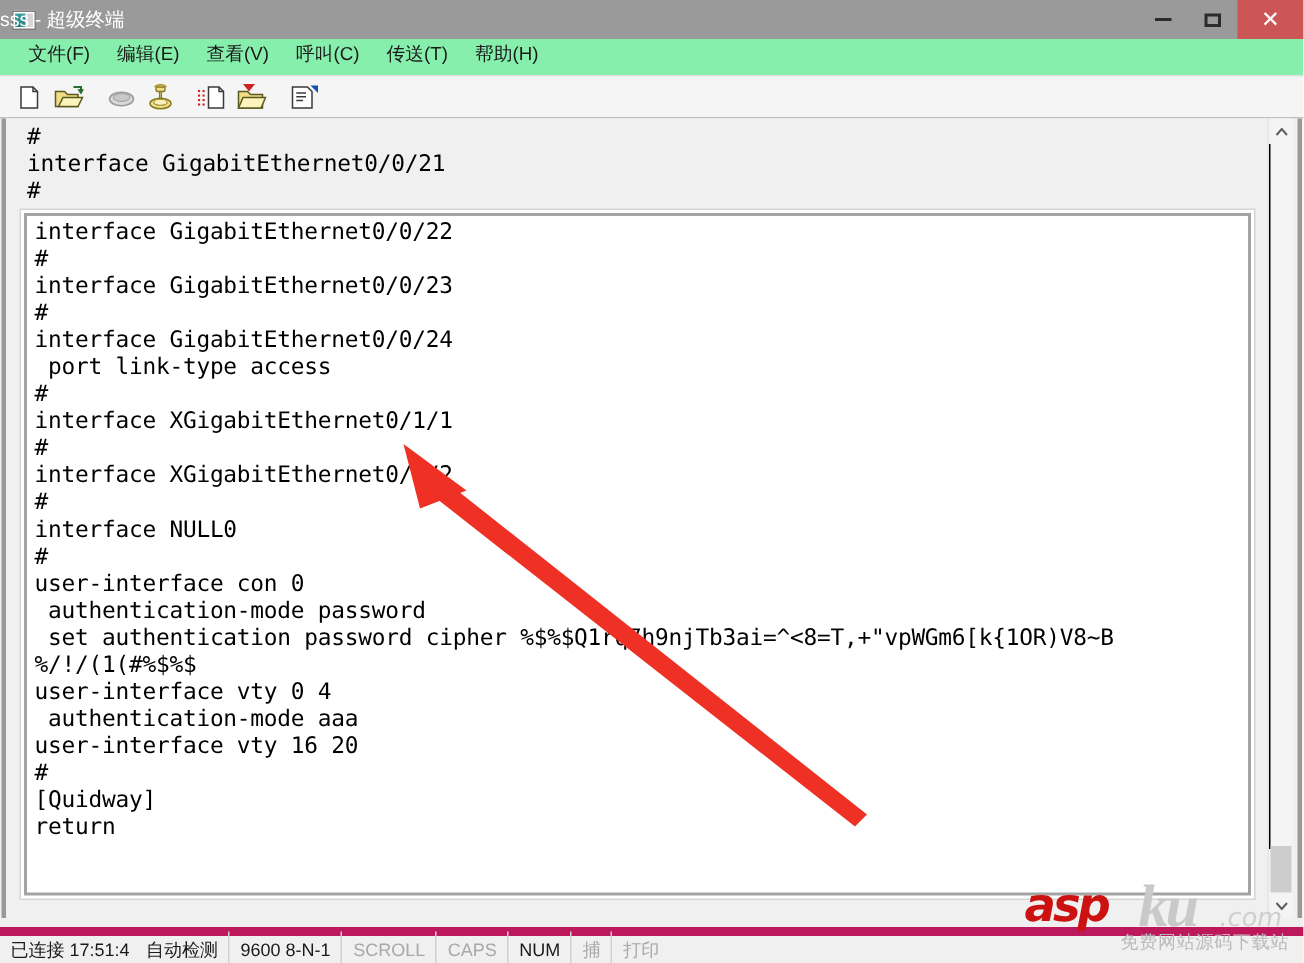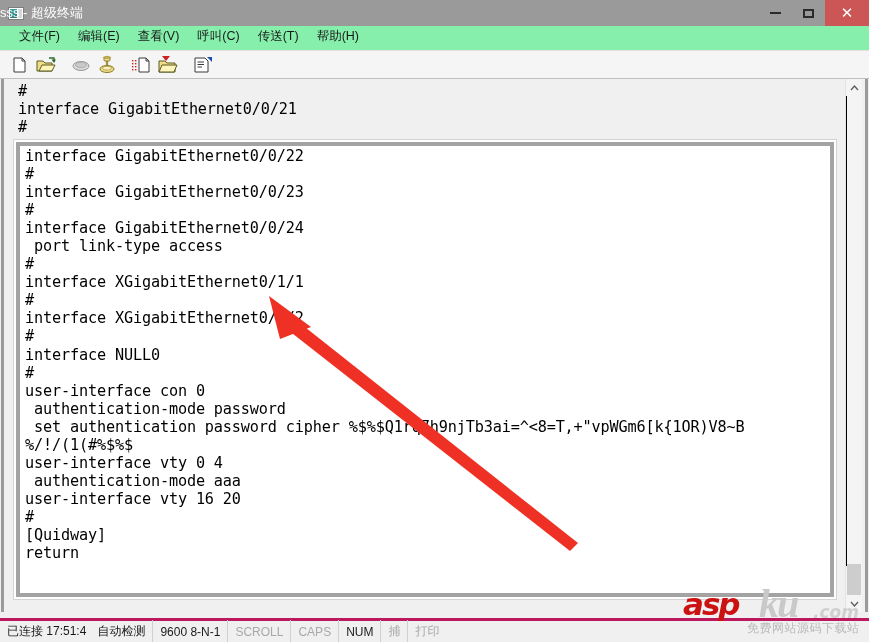--- a/index.html
+++ b/index.html
@@ -151,21 +151,21 @@
     left: 14px; top: 3px;
     width: 800px;
   }
 
   
   .term-panel {
     position: absolute;
     left: 12px; top: 63px;
     width: 818px; height: 455px;
     background: #ffffff;
-    border: 4px solid #a3a3a3;
+    border: 2px solid #a3a3a3;
     box-sizing: border-box;
     box-shadow: 0 0 0 2px #ffffff, 0 0 0 3px #d4d4d4;
     overflow: hidden;
   }
   .term-panel-inner {
     position: absolute;
     left: 5px; top: 1px;
     width: 806px;
   }
 
@@ -210,21 +210,21 @@
     height: 470px;
     background: #000000;
   }
 
   
   .statusbar {
     position: absolute;
     left: 0; bottom: 0;
     width: 869px; height: 24px;
     background: #f0f0f0;
-    border-top: 3px solid #be185d;
+    border-top: 6px solid #be185d;
     display: flex;
     align-items: center;
     font-size: 12px;
     color: #1a1a1a;
     box-sizing: border-box;
   }
   .sb-cell {
     height: 24px;
     display: flex; align-items: center;
     padding: 0 7px;
@@ -273,21 +273,20 @@
     line-height: 40px;
   }
   .wm-com {
     position: absolute;
     left: 138px; top: 22px;
     font-family: "DejaVu Sans", sans-serif;
     font-style: italic;
     font-size: 17px;
     color: #cfcfcf;
     line-height: 17px;
-    font-weight: bold;
   }
   .wm-sub {
     position: absolute;
     left: 72px; top: 38px;
     font-size: 12px;
     color: #b9b9b9;
     letter-spacing: 0.5px;
     white-space: nowrap;
   }
 </style>

